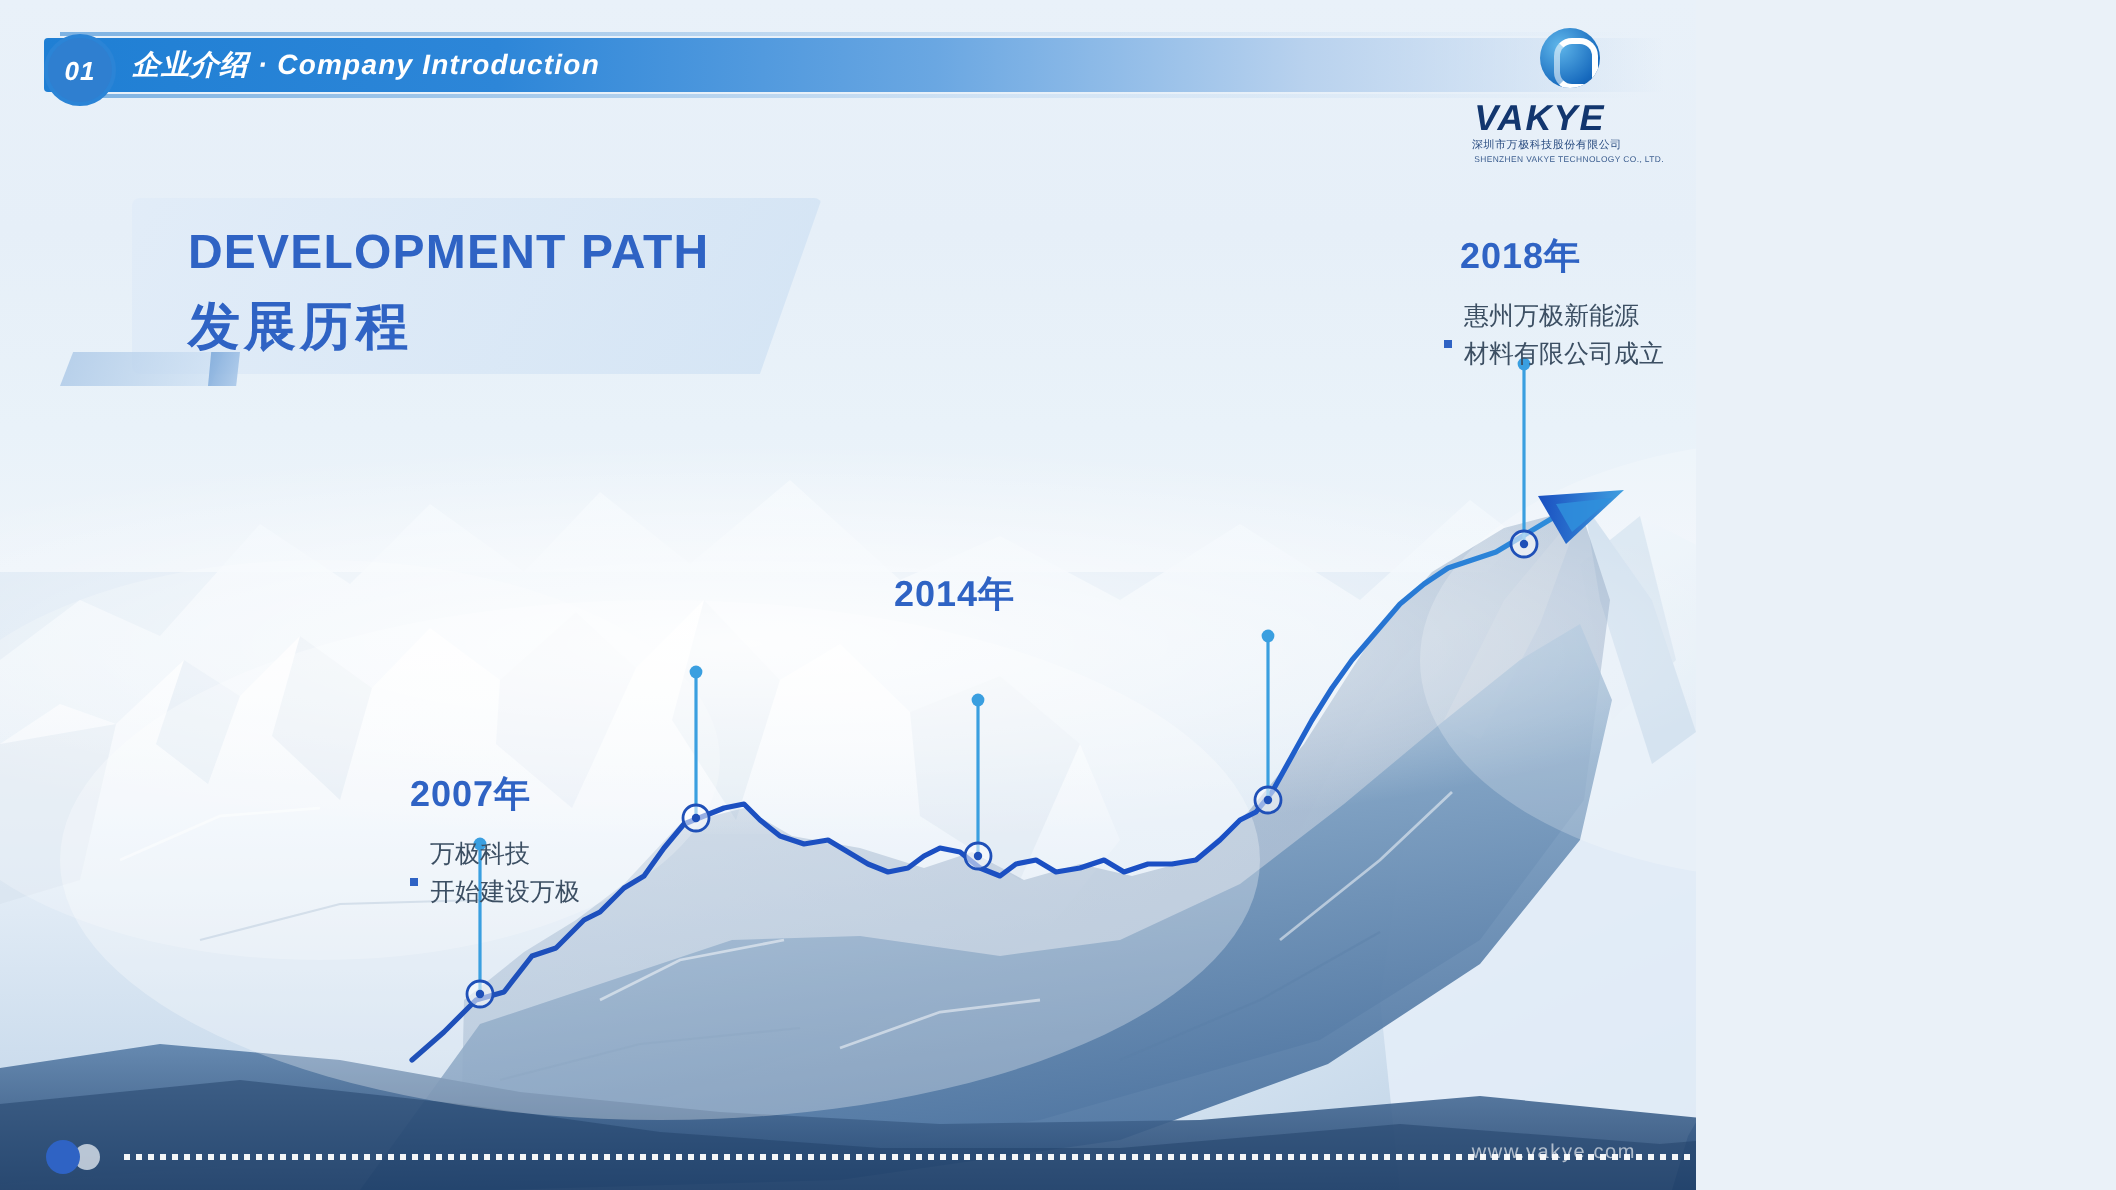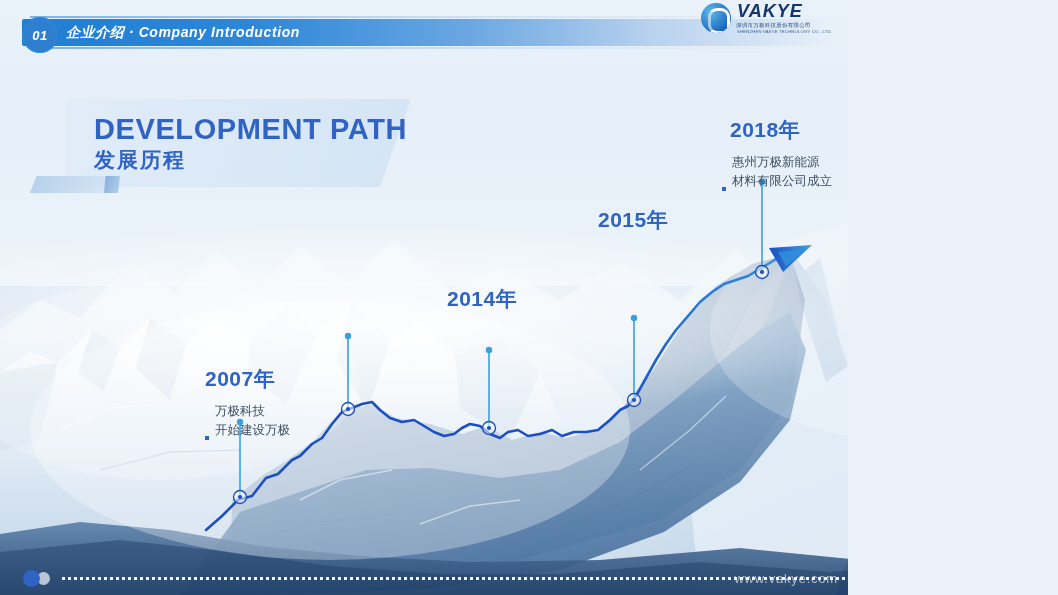--- a/index.html
+++ b/index.html
@@ -29,21 +29,21 @@
   .hdr-edge-b{position:absolute;left:30px;top:47px;width:790px;height:2px;
     background:linear-gradient(90deg,rgba(120,175,225,.95),rgba(190,215,240,.5) 60%,rgba(255,255,255,0));}
   .badge{position:absolute;left:22px;top:17px;width:32px;height:32px;border-radius:50%;
     border:2px solid #2b84d6;background:#2f7fd0;
     display:flex;align-items:center;justify-content:center;}
   .badge span{color:#fff;font-size:13px;font-weight:700;font-style:italic;letter-spacing:.5px;}
   .hdr-title{position:absolute;left:66px;top:24px;color:#fff;font-size:14px;font-weight:700;
     font-style:italic;letter-spacing:.6px;white-space:nowrap;}
 
   
-  .logo{position:absolute;right:16px;top:2px;display:flex;align-items:center;gap:6px;}
+  .logo{position:absolute;right:16px;top:14px;display:flex;align-items:center;gap:6px;flex-direction:column;}
   .logo-mark{width:30px;height:30px;border-radius:50%;
     background:radial-gradient(circle at 32% 30%,#5fb6ea,#1669bd 72%,#0f4f97);
     position:relative;overflow:hidden;flex:0 0 auto;}
   .logo-mark:after{content:"";position:absolute;left:7px;top:5px;width:16px;height:20px;
     border:3px solid #fff;border-radius:9px 9px 2px 9px;border-left-color:rgba(255,255,255,.55);}
   .logo-txt{display:flex;flex-direction:column;line-height:1;}
   .logo-name{font-size:18px;font-weight:700;color:#12366e;letter-spacing:1px;font-style:italic;}
   .logo-cn{font-size:5.4px;color:#2a4c80;letter-spacing:.25px;margin-top:3px;transform:scaleX(1.02);}
   .logo-en{font-size:4.2px;color:#3a5c8e;letter-spacing:.2px;margin-top:2px;}
 
@@ -51,44 +51,44 @@
   .title-plate{position:absolute;left:66px;top:99px;width:345px;height:88px;
     background:linear-gradient(120deg,rgba(225,236,248,.92),rgba(205,224,243,.72));
     border-radius:4px 4px 4px 4px;
     clip-path:polygon(0 0,100% 0,91% 100%,0 100%);}
   .title-plate2{position:absolute;left:30px;top:176px;width:82px;height:17px;
     background:linear-gradient(110deg,rgba(176,203,232,.9),rgba(206,225,244,.55));
     clip-path:polygon(8% 0,100% 0,92% 100%,0 100%);}
   .title-plate3{position:absolute;left:104px;top:176px;width:16px;height:17px;
     background:linear-gradient(110deg,rgba(130,172,219,.95),rgba(168,199,233,.8));
     clip-path:polygon(10% 0,100% 0,88% 100%,0 100%);}
-  .title-en{position:absolute;left:94px;top:113px;font-size:29px;font-weight:700;
+  .title-en{position:absolute;left:94px;top:113px;font-size:24px;font-weight:700;
     color:#2f63c4;letter-spacing:.6px;white-space:nowrap;}
-  .title-cn{position:absolute;left:94px;top:146px;font-size:21px;font-weight:700;
+  .title-cn{position:absolute;left:94px;top:146px;font-size:26px;font-weight:700;
     color:#2f63c4;letter-spacing:2px;white-space:nowrap;}
 
   
   .entry{position:absolute;}
-  .entry .yr{font-size:21px;font-weight:700;color:#2f63c4;letter-spacing:.5px;
+  .entry .yr{font-size:18px;font-weight:700;color:#2f63c4;letter-spacing:.5px;
     white-space:nowrap;margin-bottom:9px;}
   .bullets{display:flex;flex-direction:column;gap:0;}
-  .blt{display:flex;align-items:flex-end;gap:6px;}
+  .blt{display:flex;align-items:center;gap:6px;}
   .blt .sq{width:4px;height:4px;background:#2f63c4;margin-top:7px;flex:0 0 auto;}
   .blt .tx{font-size:12.5px;line-height:1.52;color:#3c4f63;white-space:pre-line;}
   .divider{height:1px;margin:7px 0 8px 10px;width:104px;
     background:repeating-linear-gradient(90deg,#9fb6cf 0 3px,transparent 3px 6px);}
 
   
   .footer-dots{position:absolute;left:62px;top:577px;width:935px;height:3px;
     background:repeating-linear-gradient(90deg,rgba(255,255,255,.95) 0 3px,rgba(255,255,255,0) 3px 6px);}
   .f-dot-a{position:absolute;left:23px;top:570px;width:17px;height:17px;border-radius:50%;
     background:#2f63c4;}
   .f-dot-b{position:absolute;left:37px;top:572px;width:13px;height:13px;border-radius:50%;
     background:rgba(220,228,236,.8);}
-  .site{position:absolute;right:10px;top:571px;font-size:13px;color:rgba(255,255,255,.62);
+  .site{position:absolute;right:30px;top:571px;font-size:10px;color:rgba(255,255,255,.62);
     letter-spacing:.8px;}
 </style>
 </head>
 <body>
 
 <div class="slide">
 
   <div class="photo">
     <div class="sky"></div>
 
@@ -267,38 +267,37 @@
       <div class="logo-en">SHENZHEN VAKYE TECHNOLOGY CO., LTD.</div>
     </div>
   </div>
 
   <div class="title-plate"></div>
   <div class="title-plate2"></div>
   <div class="title-plate3"></div>
   <div class="title-en">DEVELOPMENT PATH</div>
   <div class="title-cn">发展历程</div>
 
-  <div class="entry" style="left:205px;top:365px;">
+  <div class="entry" style="left:205px;top:385px;">
     <div class="yr">2007年</div>
     <div class="bullets">
       <div class="blt">
         <span class="sq"></span>
         <span class="tx">万极科技
 开始建设万极</span>
       </div>
     </div>
   </div>
 
 
   <div class="entry" style="left:447px;top:285px;">
     <div class="yr">2014年</div>
   </div>
 
   <div class="entry" style="left:598px;top:206px;">
-    <div class="yr">2015年</div>
   </div>
 
   <div class="entry" style="left:722px;top:116px;">
     <div class="yr" style="margin-left:8px;">2018年</div>
     <div class="bullets">
       <div class="blt">
         <span class="sq"></span>
         <span class="tx">惠州万极新能源
 材料有限公司成立</span>
       </div>

